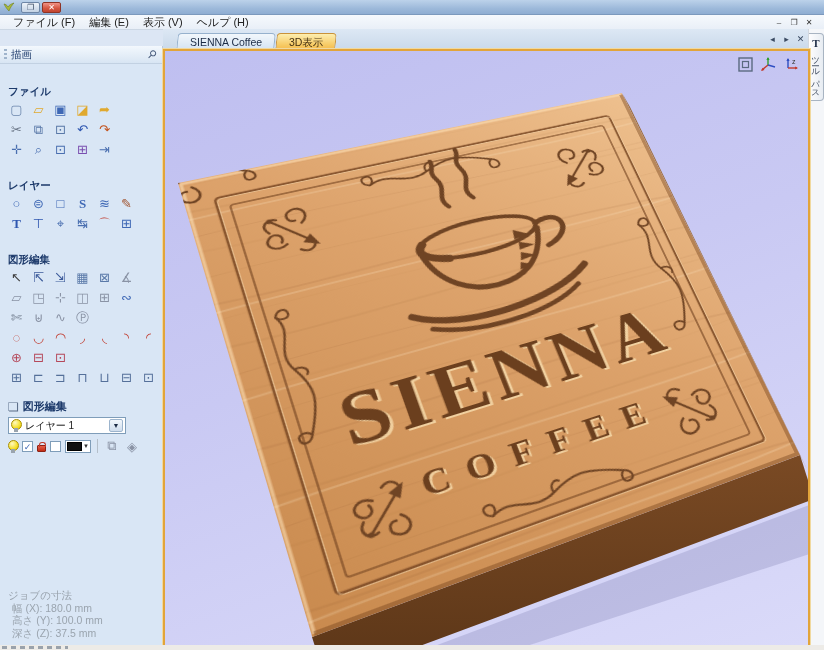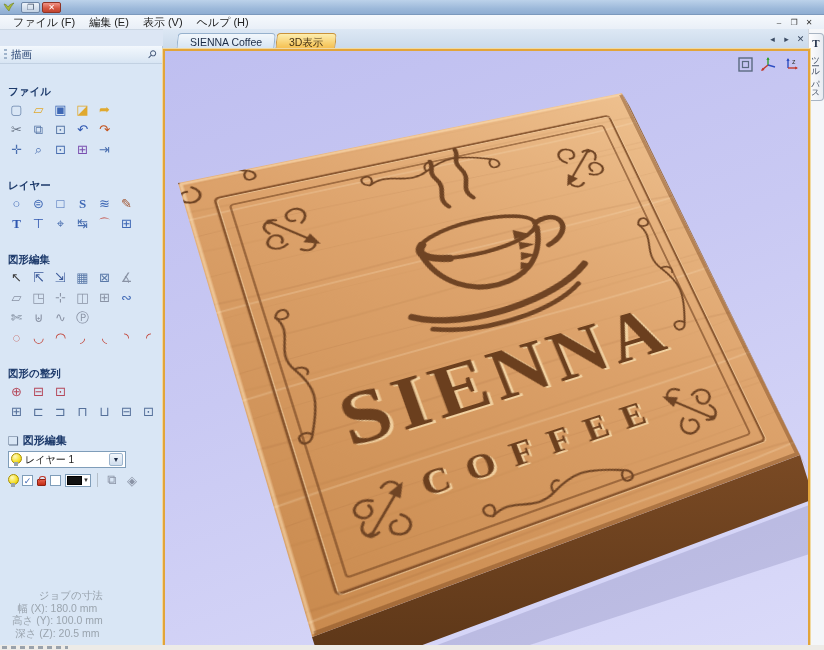--- a/index.html
+++ b/index.html
@@ -61,22 +61,22 @@
     border-radius:1px; position:relative; margin-top:5px; }
   .lock::before { content:""; position:absolute; left:1px; top:-4px; width:5px; height:4px;
     border:1.5px solid #c0392b; border-bottom:none; border-radius:3px 3px 0 0; }
   .swatch { width:26px; height:13px; border:1px solid #7f9db9; background:#fff; display:flex; align-items:center; padding:1px; gap:1px; }
   .swatch .col { width:15px; height:9px; background:#111; border:1px solid #000; }
   .swatch .arr { font-size:6px; color:#333; }
   .vsep { width:1px; height:14px; background:#b5bfca; margin:0 2px; }
   .layer-btn { font-size:13px; color:#8a93a5; width:16px; text-align:center; }
 
   .job-info { position:absolute; left:8px; bottom:6px; color:#9aa4ae; font-size:10.5px; line-height:12.5px; }
-  .job-info .job-title { color:#98a2ac;text-align:right; }
-  .job-info div.ln { padding-left:4px;text-align:center; }
+  .job-info .job-title { color:#98a2ac; }
+  .job-info div.ln { padding-left:4px; }
 
   
   .tabbar { position:absolute; left:163px; top:29px; right:16px; height:22px;
     background:linear-gradient(#dde8f4,#c8d8ea); display:flex; align-items:flex-end; padding-left:14px; }
   .tab { height:18px; padding:2px 12px 0; margin-right:1px; font-size:10.5px; color:#1c2b45;
     border:1px solid #96b1cd; border-bottom:none; border-radius:4px 4px 0 0;
     background:linear-gradient(#f2f7fc,#d2e2f2); transform:skewX(-6deg); }
   .tab > span { display:inline-block; transform:skewX(6deg); }
   .tab.active { background:linear-gradient(#fdeeb0,#f6c75e 70%,#f2b84e); border-color:#c9923a; color:#453213; }
   .tab-nav { position:absolute; right:3px; top:5px; display:flex; gap:5px; }
@@ -199,21 +199,20 @@
       </div>
       <div class="icon-row">
         <span class="tool-icon" style="color: rgb(192, 57, 43);">◌</span>
         <span class="tool-icon" style="color: rgb(192, 57, 43);">◡</span>
         <span class="tool-icon" style="color: rgb(192, 57, 43);">◠</span>
         <span class="tool-icon" style="color: rgb(192, 57, 43);">◞</span>
         <span class="tool-icon" style="color: rgb(192, 57, 43);">◟</span>
         <span class="tool-icon" style="color: rgb(192, 57, 43);">◝</span>
         <span class="tool-icon" style="color: rgb(192, 57, 43);">◜</span>
       </div>
-      <div class="sec-title">図形の整列</div>
       <div class="icon-row">
         <span class="tool-icon" style="color: rgb(181, 72, 90);">⊕</span>
         <span class="tool-icon" style="color: rgb(181, 72, 90);">⊟</span>
         <span class="tool-icon" style="color: rgb(181, 72, 90);">⊡</span>
       </div>
       <div class="icon-row">
         <span class="tool-icon" style="color: rgb(85, 112, 154);">⊞</span>
         <span class="tool-icon" style="color: rgb(85, 112, 154);">⊏</span>
         <span class="tool-icon" style="color: rgb(85, 112, 154);">⊐</span>
         <span class="tool-icon" style="color: rgb(85, 112, 154);">⊓</span>
@@ -245,21 +244,21 @@
       <span class="vsep"></span>
       <span class="layer-btn">⧉</span>
       <span class="layer-btn">◈</span>
     </div>
   </div>
 
   <div class="job-info">
     <div class="job-title">ジョブの寸法</div>
     <div class="ln">幅 (X): 180.0 mm</div>
     <div class="ln">高さ (Y): 100.0 mm</div>
-    <div class="ln">深さ (Z): 20.5 mm</div>
+    <div class="ln">深さ (Z): 37.5 mm</div>
   </div>
 </div>
 
 <div class="tabbar">
   <div class="tab"><span>SIENNA Coffee</span></div>
   <div class="tab active"><span>3D表示</span></div>
   <div class="tab-nav">
     <span>◂</span>
     <span>▸</span>
     <span>✕</span>

